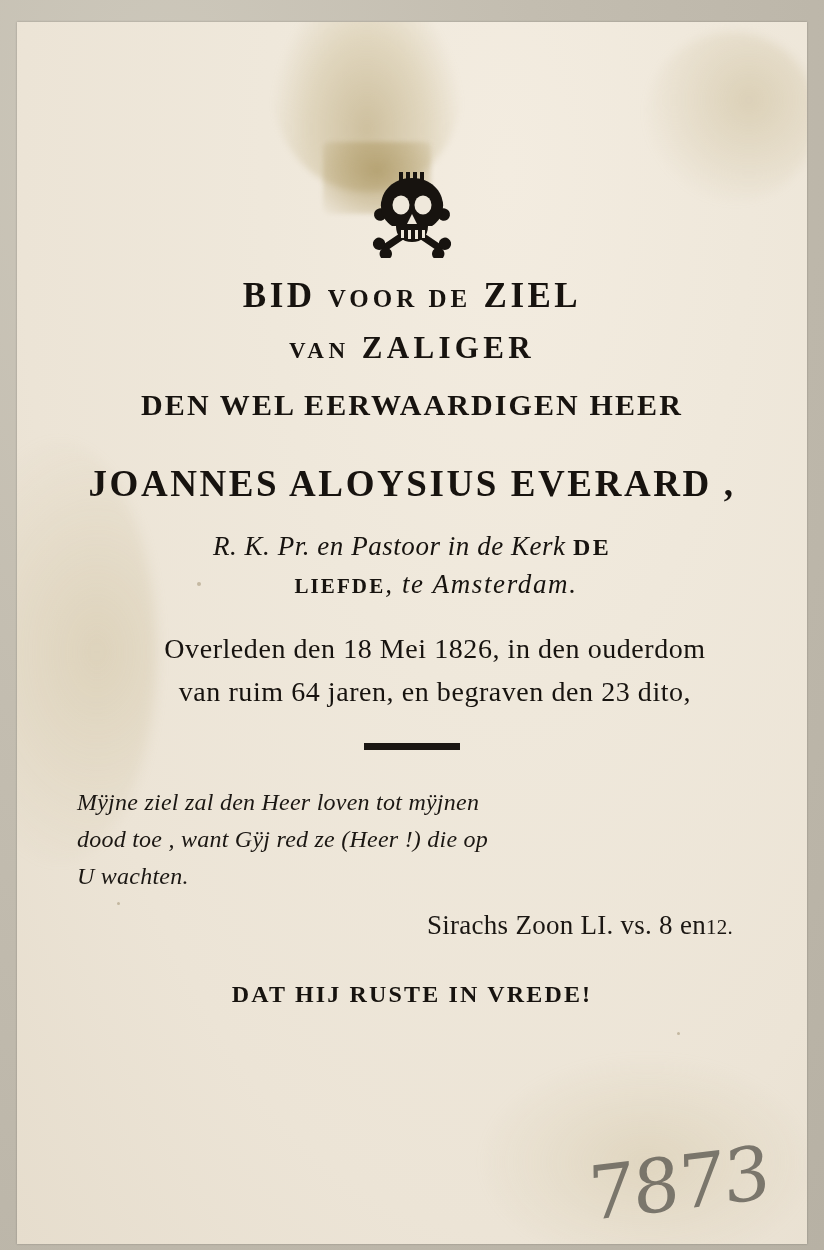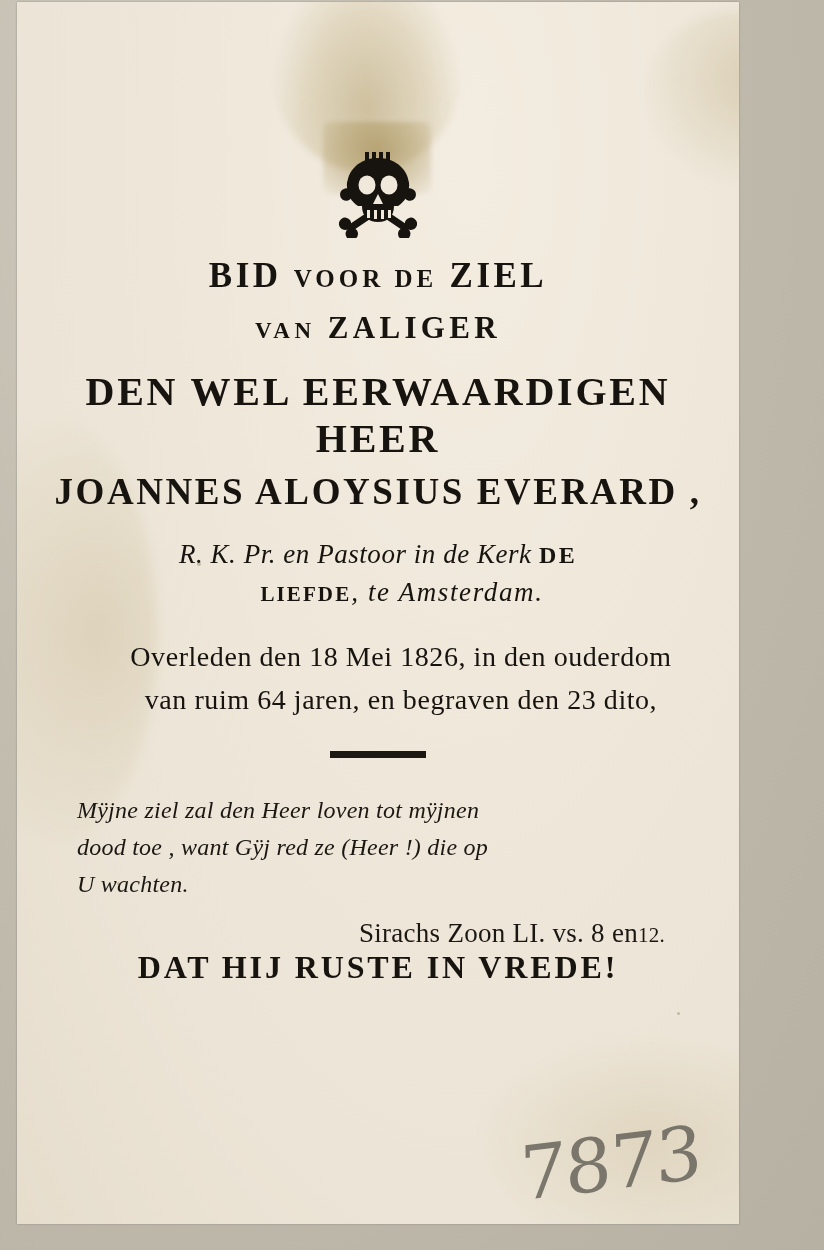--- a/index.html
+++ b/index.html
@@ -20,22 +20,22 @@
     width: 824px;
     height: 1250px;
     background:
       radial-gradient(ellipse at 20% 10%, #cdc8bb 0%, #c3bdb0 40%, #b7b1a4 100%);
   }
 
   
   .card {
     position: absolute;
     left: 17px;
-    top: 2px;
-    width: 722px;
+    top: 22px;
+    width: 790px;
     height: 1222px;
     background:
       radial-gradient(ellipse at 62% 12%, #f3ece0 0%, #efe8db 35%, #ece4d6 70%, #e6ddcd 100%);
     box-shadow: 0 0 2px rgba(0,0,0,0.25);
     overflow: hidden;
   }
 
   
   .stain {
     position: absolute;
@@ -116,26 +116,26 @@
     font-size: 31px;
     font-weight: bold;
     letter-spacing: 0.14em;
   }
   .l-van .small {
     font-size: 23px;
     letter-spacing: 0.20em;
   }
   .l-den {
     margin-top: 22px;
-    font-size: 40px;
+    font-size: 30px;
     font-weight: bold;
     letter-spacing: 0.07em;
   }
   .l-name {
-    margin-top: 8px;
+    margin-top: 40px;
     font-size: 37px;
     font-weight: bold;
     letter-spacing: 0.07em;
   }
   .l-role {
     margin-top: 26px;
     font-size: 27px;
     font-style: italic;
     letter-spacing: 0.02em;
   }
@@ -180,21 +180,22 @@
   }
   .verse-src {
     margin-top: 14px;
     font-size: 27px;
     text-align: right;
     padding-right: 74px;
     letter-spacing: 0.01em;
   }
   .verse-src .tiny { font-size: 21px; }
   .l-rip {
-    font-size: 32px;
+    margin-top: 40px;
+    font-size: 24px;
     font-weight: bold;
     letter-spacing: 0.09em;
   }
 
   
   .pencil {
     position: absolute;
     right: 38px;
     bottom: 18px;
     font-family: "DejaVu Serif", serif;

